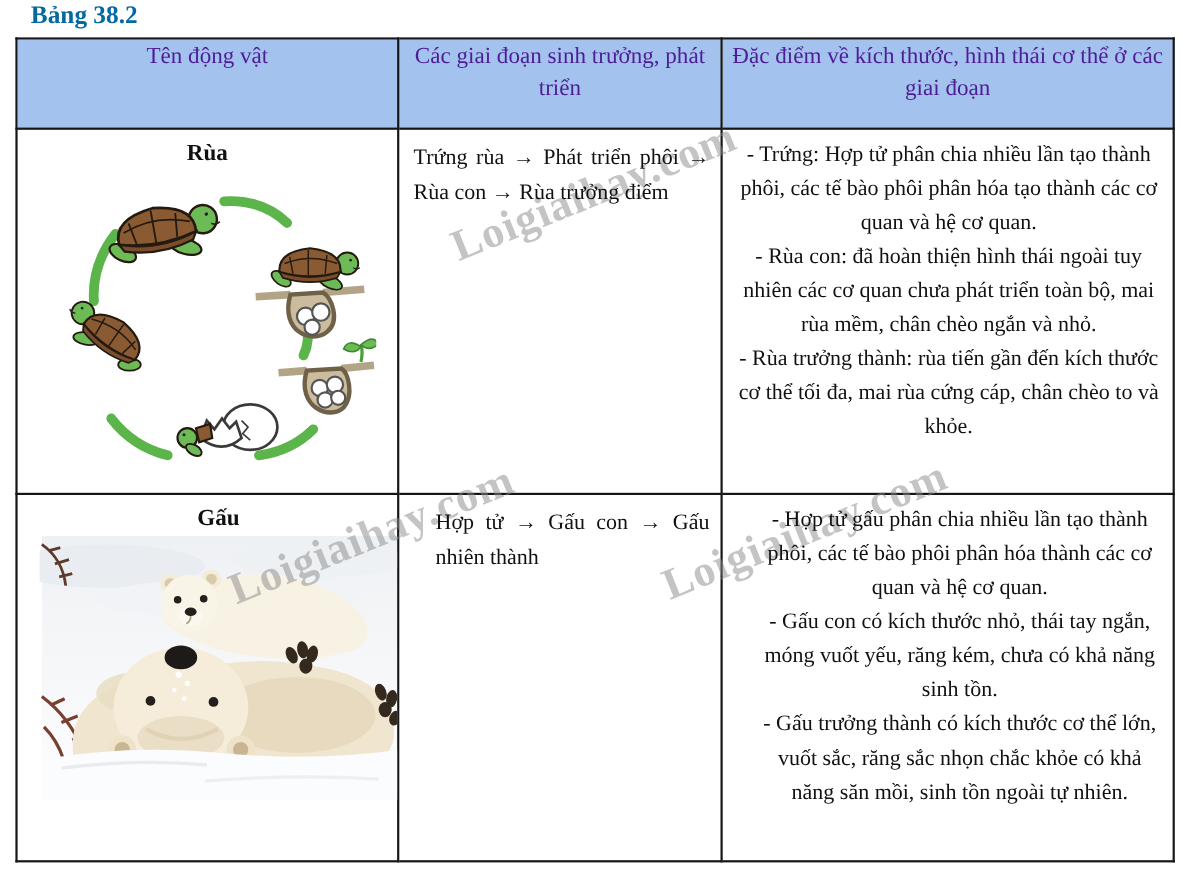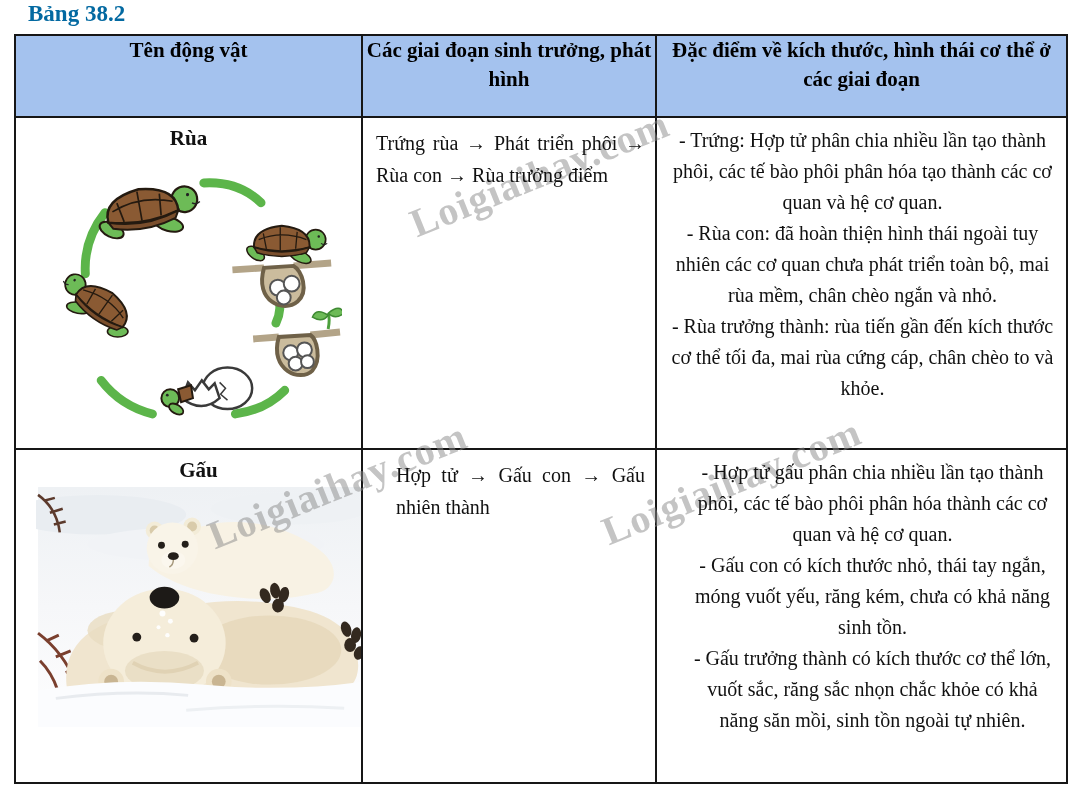--- a/index.html
+++ b/index.html
@@ -16,21 +16,21 @@
     position:absolute;left:14px;top:34px;width:1052px;
     border-collapse:collapse;table-layout:fixed;
     background:#fff;
   }
   table.doc td, table.doc th{
     border:2px solid #161616;
     vertical-align:top;padding:0;overflow:hidden;
   }
   thead th{
     background:#a4c2ee;
-    font-size:21px;font-weight:bold;color:#000000;
+    font-size:21px;font-weight:normal;color:#4c1d95;
     text-align:center;vertical-align:middle;
     height:80px;padding:4px 16px;line-height:1.4;
   }
   tr.row-1 td{height:330px;}
   tr.row-2 td{height:332px;padding-left:20px;}
   .cell-inner{position:relative;z-index:3;}
   .animal-label{
     text-align:center;font-weight:bold;font-size:21px;
     padding-top:7px;line-height:26px;
   }
@@ -62,21 +62,21 @@
 
 <table class="doc">
   <colgroup>
     <col style="width:347px">
       <col style="width:294px">
       <col style="width:411px">
   </colgroup>
   <thead>
     <tr>
       <th>Tên động vật</th>
-      <th>Các giai đoạn sinh trưởng, phát hình</th>
+      <th>Các giai đoạn sinh trưởng, phát triển</th>
       <th>Đặc điểm về kích thước, hình thái cơ thể ở các giai đoạn</th>
     </tr>
   </thead>
   <tbody>
     <tr class="row-1">
       <td>
         <div class="animal-label">Rùa</div>
 
         <svg class="illus" width="306" height="282" viewBox="0 0 310 285">
           <defs>

